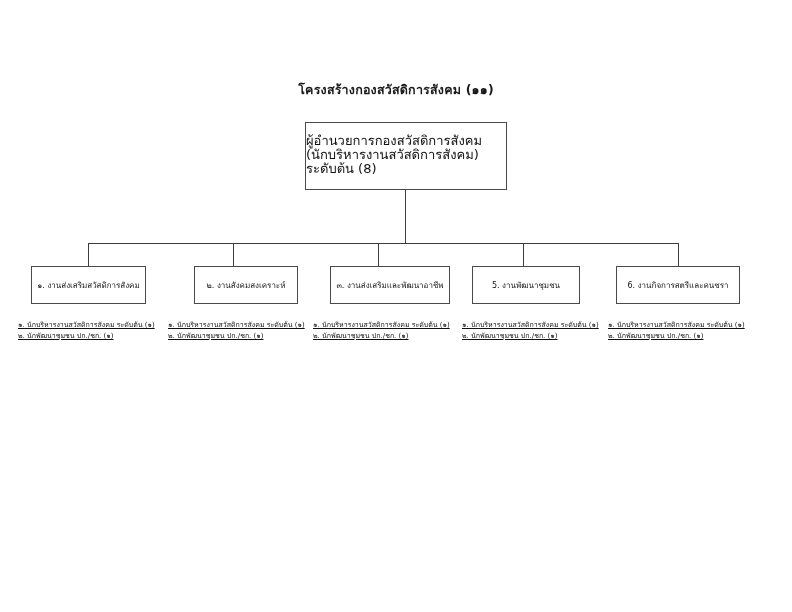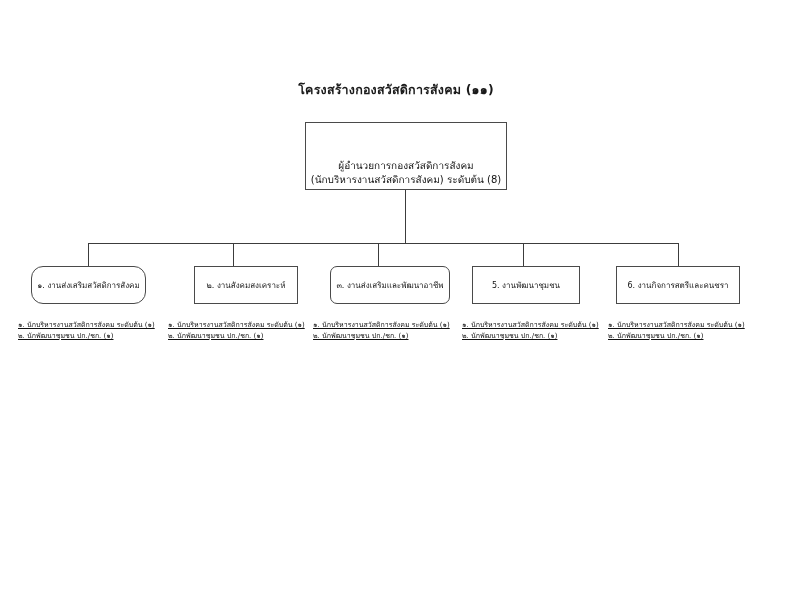--- a/index.html
+++ b/index.html
@@ -45,46 +45,44 @@
   }
   .root-box {
     left: 305px;
     top: 122px;
     width: 202px;
     height: 68px;
     align-items: flex-start;
     padding-top: 11px;
   }
   .root-text {
-    text-align: center;
-    font-size: 10px;
+    font-size: 13px;
     line-height: 14px;
     color: #111111;
-    margin-top: 25px;
   }
   .root-text .line2 {
     display: block;
   }
 
   .child-box {
     top: 266px;
     height: 38px;
     align-items: center;
   }
   .child-text {
     text-align: center;
     font-size: 8px;
     line-height: 11px;
     color: #111111;
     padding: 0 4px;
   }
 
-  .child-box.c0 { left: 31px;  width: 115px; border-radius: 12px; }
+  .child-box.c0 { left: 31px;  width: 115px; }
   .child-box.c1 { left: 194px; width: 104px; }
-  .child-box.c2 { left: 330px; width: 120px; border-radius: 7px; }
+  .child-box.c2 { left: 330px; width: 120px; }
   .child-box.c3 { left: 472px; width: 108px; }
   .child-box.c4 { left: 616px; width: 124px; }
 
   
   .conn {
     position: absolute;
     background: #3c3c3c;
   }
   .v-root {
     left: 405px;

